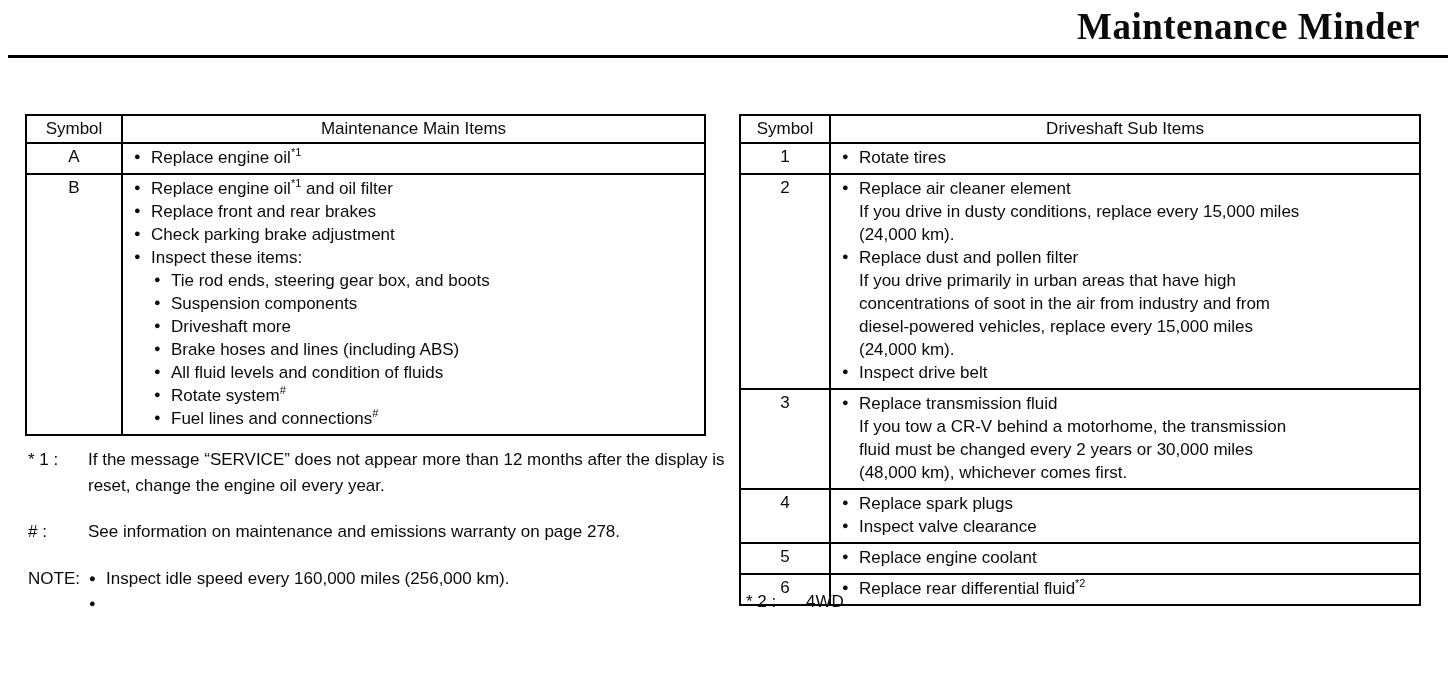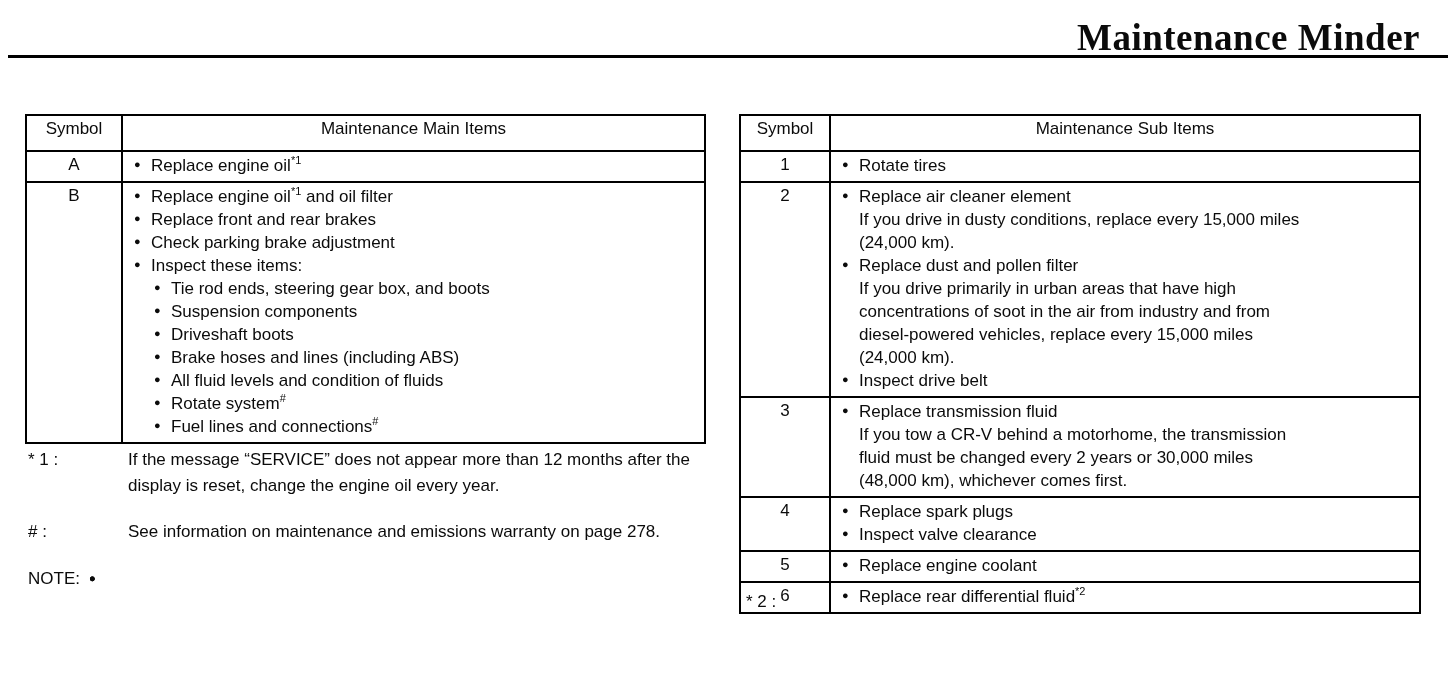--- a/index.html
+++ b/index.html
@@ -7,21 +7,21 @@
   body {
     background: #ffffff;
     color: #0b0b0b;
     font-family: "Liberation Sans", sans-serif;
     position: relative;
     overflow: hidden;
   }
 
   .title {
     position: absolute;
-    top: 16px;
+    top: 5px;
     right: 36px;
     font-family: "Liberation Serif", serif;
     font-weight: bold;
     font-size: 37px;
     line-height: 44px;
     letter-spacing: 0.5px;
   }
   .rule {
     position: absolute;
     top: 55px;
@@ -45,21 +45,21 @@
 
   .mtable th, .mtable td {
     border: 2px solid #000;
     vertical-align: top;
     font-size: 17px;
     line-height: 23px;
   }
   .mtable th {
     font-weight: normal;
     text-align: center;
-    padding: 1px 2px 10px;
+    padding: 1px 2px 2px;
   }
   td.sym { text-align: center; padding-top: 1px; }
   td.items { padding: 2px 6px 4px 10px; }
 
   .li { position: relative; padding-left: 18px; }
   .bullet {
     position: absolute;
     left: 1px;
     top: -1px;
     font-size: 11px;
@@ -70,21 +70,21 @@
   sup.sup { font-size: 11px; line-height: 0; vertical-align: super; }
 
   .fn {
     position: absolute;
     display: flex;
     align-items: flex-start;
     font-size: 17px;
     line-height: 26px;
   }
   .fn-label { flex: none; width: 60px; white-space: nowrap; }
-  .fn-text  { flex: 1; margin-left: 40px; }
+  .fn-text  { flex: 1; }
   #fn-star1 { left: 28px; top: 447px; width: 700px; }
   #fn-hash  { left: 28px; top: 519px; width: 700px; }
   #note-block { left: 28px; top: 566px; width: 680px; justify-content: flex-end; }
   #fn-star2 { left: 746px; top: 589px; width: 300px; }
   .note-items { flex: 1; line-height: 25px; }
   .note-items .li { margin-bottom: 0; }
   .note-items .bullet { top: 0; }
 </style>
 </head>
 <body>
@@ -138,21 +138,21 @@
             <div class="li">
               <span class="bullet">●</span>
               <span class="t">Tie rod ends, steering gear box, and boots</span>
             </div>
             <div class="li">
               <span class="bullet">●</span>
               <span class="t">Suspension components</span>
             </div>
             <div class="li">
               <span class="bullet">●</span>
-              <span class="t">Driveshaft boots</span>
+              <span class="t">Driveshaft more</span>
             </div>
             <div class="li">
               <span class="bullet">●</span>
               <span class="t">Brake hoses and lines (including ABS)</span>
             </div>
             <div class="li">
               <span class="bullet">●</span>
               <span class="t">All fluid levels and condition of fluids</span>
             </div>
             <div class="li">
@@ -170,21 +170,21 @@
   </table>
 
   <table class="mtable" id="sub-table">
     <colgroup>
         <col class="col-symbol">
         <col>
       </colgroup>
     <thead>
       <tr>
         <th>Symbol</th>
-        <th>Maintenance Sub Items</th>
+        <th>Driveshaft Sub Items</th>
       </tr>
     </thead>
     <tbody>
       <tr>
         <td class="sym">1</td>
         <td class="items">
           <div class="li">
             <span class="bullet">●</span>
             <span class="t">Rotate tires</span>
           </div>
@@ -264,24 +264,26 @@
   </div>
 
   <div class="fn" id="note-block">
     <span class="fn-label">NOTE:</span>
     <div class="note-items">
       <div class="li">
         <span class="bullet">●</span>
       </div>
       <div class="li">
         <span class="bullet">●</span>
+        <span class="t">Inspect idle speed every 160,000 miles (256,000 km).</span>
       </div>
       <div class="li">
         <span class="bullet">●</span>
       </div>
     </div>
   </div>
 
   <div class="fn" id="fn-star2">
     <span class="fn-label">* 2 :</span>
+    <span class="fn-text">4WD</span>
   </div>
 
 </div>
 
 </body></html>

